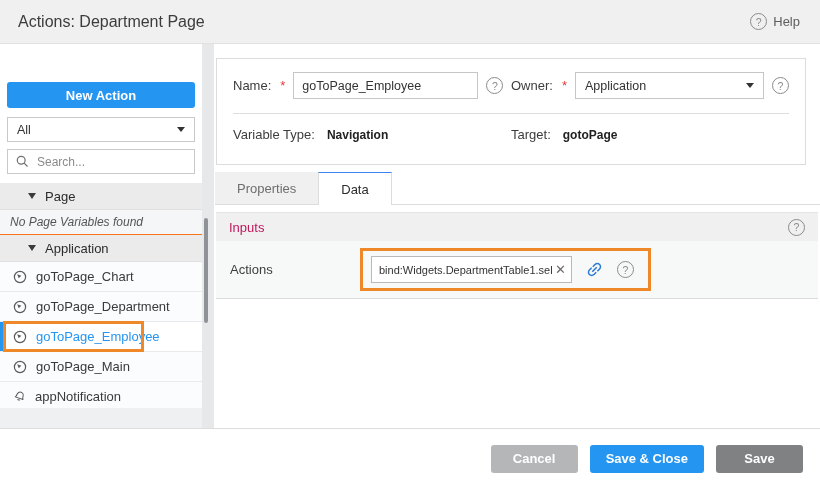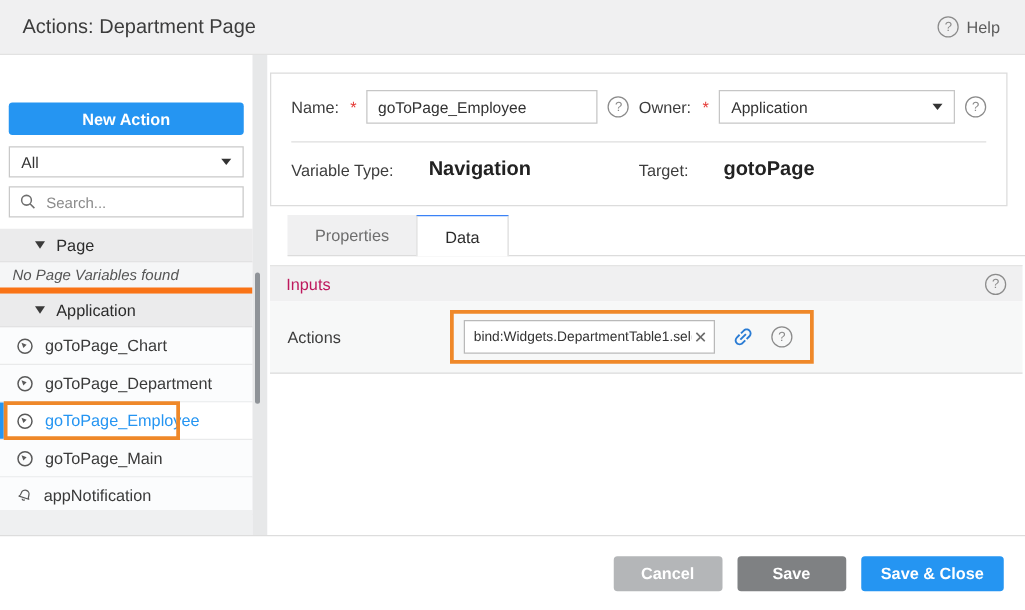--- a/index.html
+++ b/index.html
@@ -34,21 +34,21 @@
 
   .caret-down { width:0; height:0; border-left:4px solid transparent; border-right:4px solid transparent;
                 border-top:5px solid #333; display:inline-block; }
   .tree-caret { width:0; height:0; border-left:4.5px solid transparent; border-right:4.5px solid transparent;
                 border-top:6px solid #3a3a3a; display:inline-block; }
 
   .group-header { height:27px; background:#ebebec; display:flex; align-items:center; gap:9px;
                   padding-left:28px; font-size:13px; color:#2b2b2b; border-bottom:1px solid #e0e0e0;
                   cursor:pointer; }
   .empty-msg { height:25px; background:#f5f6f7; display:flex; align-items:center; padding-left:10px;
-               font-size:12px; font-style:italic; color:#555; border-bottom:5px solid #f97316; }
+               font-size:12px; font-style:italic; color:#555; border-bottom:1px solid #f97316; }
   .tree-item { position:relative; height:30px; background:#fbfcfd; display:flex; align-items:center;
                gap:9px; padding-left:13px; font-size:13px; color:#3a3a3a;
                border-bottom:1px solid #e9eaeb; cursor:pointer; }
   .tree-item .ticon { flex:0 0 auto; display:inline-flex; }
   .tree-item.selected { color:#2595f2; background:#fff; }
   .sel-bar { position:absolute; left:0; top:0; bottom:0; width:3px; background:#2595f2; }
   .orange-overlay { position:absolute; left:3px; top:-1px; width:141px; height:31px;
                     border:3px solid #ef8829; pointer-events:none; z-index:3; }
   .sidebar-filler { background:#eff0f1; flex:1; position:absolute; left:0; right:0; top:334px; bottom:0; }
 
@@ -66,24 +66,24 @@
   .fp-col { flex:1 1 50%; display:flex; align-items:center; gap:8px; min-width:0; }
   .lbl { font-size:13px; color:#3d3d3d; white-space:nowrap; }
   .req { color:#e53935; font-size:13px; margin-left:1px; }
   .txt-input { width:185px; height:27px; border:1px solid #c6c6c6; background:#fff; padding:0 8px;
                font-size:12.5px; color:#333; font-family:inherit; outline:none; }
   .select { width:190px; height:27px; border:1px solid #c6c6c6; background:#fff; padding:0 9px;
             display:flex; align-items:center; justify-content:space-between; font-size:12.5px;
             color:#333; cursor:pointer; }
   .fp-divider { border-top:1px solid #dedede; margin:14px 16px 0 16px; }
   .fp-row2 { display:flex; align-items:center; padding:13px 16px; }
-  .val-bold { font-size:16px; font-weight:bold; color:#222; margin-left:20px;text-align:center; }
-
-  
-  .tabbar { position:absolute; top:128px; left:16px; right:0; height:33px;
+  .val-bold { font-size:12px; font-weight:bold; color:#222; margin-left:4px;text-align:center; }
+
+  
+  .tabbar { position:absolute; top:128px; left:1px; right:0; height:33px;
             border-bottom:1px solid #dcdcdc; display:flex; align-items:stretch; }
   .tab { padding:0 22px; display:flex; align-items:center; font-size:13px; cursor:pointer; }
   .tab.inactive { background:#f0f0f1; color:#6e6e6e; }
   .tab.active { background:#fff; color:#2b2b2b; border-top:1px solid #3b82f6;
                 border-left:1px solid #dcdcdc; border-right:1px solid #dcdcdc;
                 margin-bottom:-1px; padding-top:0; }
 
   
   .inputs-section { position:absolute; top:168px; left:2px; right:2px; }
   .sec-header { height:29px; background:#f0f0f1; border-top:1px solid #e4e4e4;
@@ -266,17 +266,17 @@
           </span>
           <span class="qmark">?</span>
         </div>
       </div>
     </div>
 
   </div>
 
   <div class="footer">
     <button class="btn btn-cancel">Cancel</button>
+    <button class="btn btn-primary">Save &amp; Close</button>
     <button class="btn btn-save">Save</button>
-    <button class="btn btn-primary">Save &amp; Close</button>
   </div>
 
 </div>
 
 </body></html>

